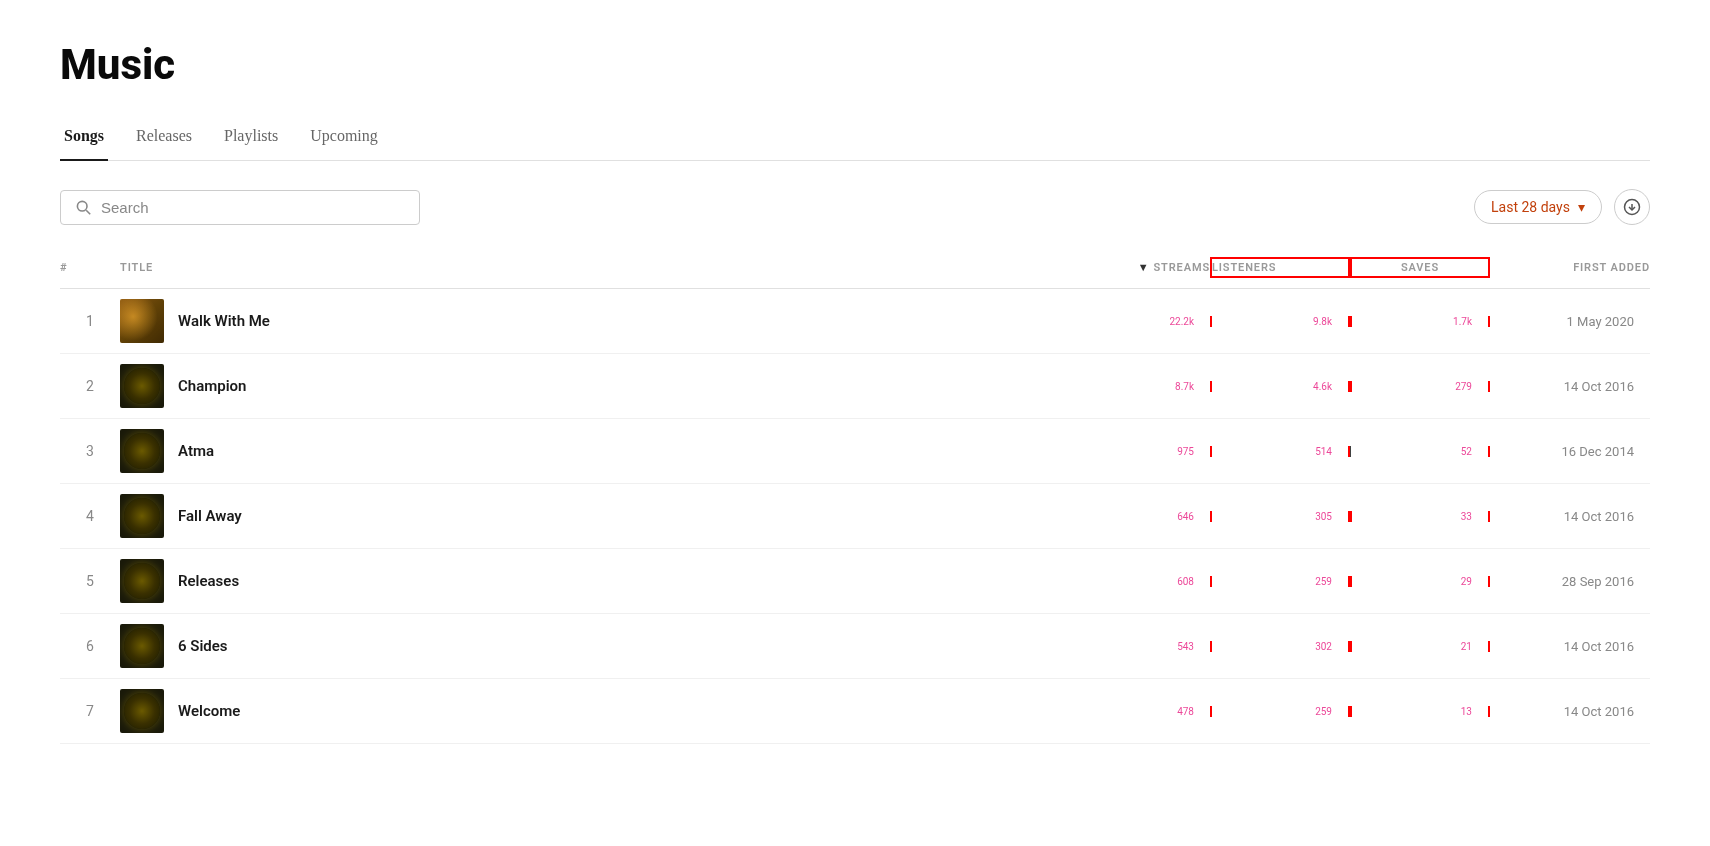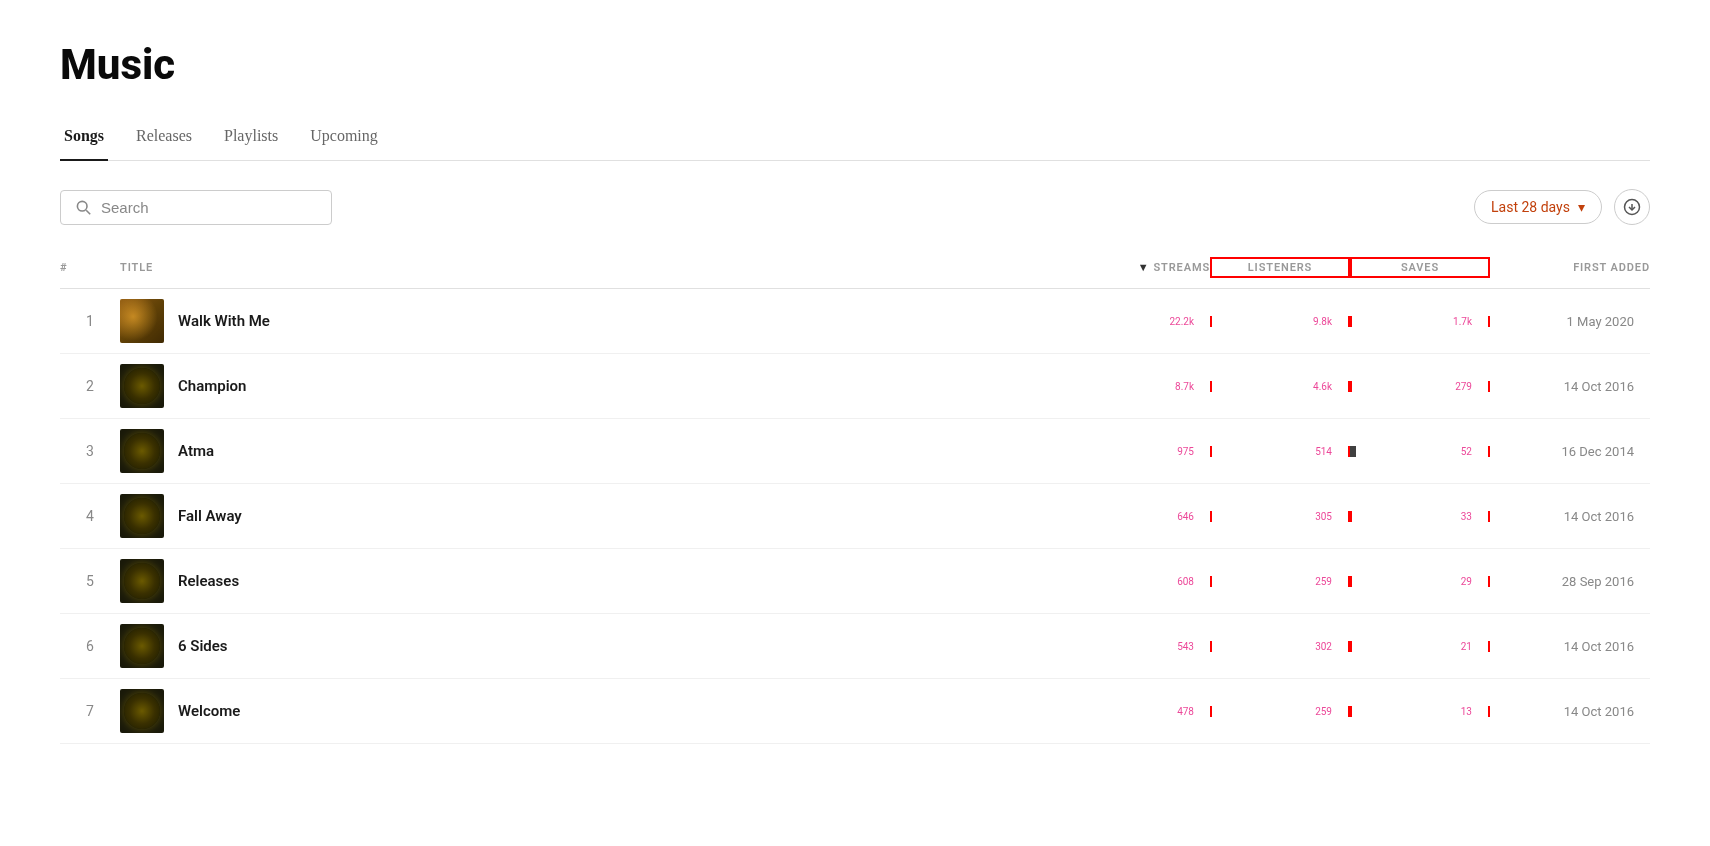--- a/index.html
+++ b/index.html
@@ -57,21 +57,21 @@
       justify-content: space-between;
       margin-bottom: 32px;
     }
 
     .search-box {
       display: flex;
       align-items: center;
       border: 1px solid #ccc;
       border-radius: 4px;
       padding: 8px 14px;
-      width: 272px;
+      width: 360px;
       gap: 10px;
     }
 
     .search-icon-svg {
       width: 16px;
       height: 16px;
       color: #888;
       flex-shrink: 0;
     }
 
@@ -267,21 +267,21 @@
   </div>
 
   <div class="table-container">
     <div class="table-header">
       <div class="col-header">#</div>
       <div class="col-header">TITLE</div>
       <div class="col-header streams">
         <span style="color:#333;">▼</span>
         <span>STREAMS</span>
       </div>
-      <div class="col-header right" style="border: 2px solid red; padding: 2px 16px; text-align:center;">LISTENERS</div>
+      <div class="col-header right" style="border: 2px solid red; padding: 2px 0; text-align:left;">LISTENERS</div>
       <div class="col-header right" style="border: 2px solid red; padding: 2px 8px; text-align:center;">SAVES</div>
       <div class="col-header right">FIRST ADDED</div>
     </div>
 
     <div class="table-row">
       <div class="row-num">1</div>
       <div class="song-cell">
         <div class="album-art album-art-1"></div>
         <span class="song-title">Walk With Me</span>
       </div>
@@ -304,21 +304,21 @@
     </div>
 
     <div class="table-row">
       <div class="row-num">3</div>
       <div class="song-cell">
         <div class="album-art album-art-dark"></div>
         <span class="song-title">Atma</span>
       </div>
       <div class="stat-cell">975</div>
       <div class="stat-cell" style="border-left: 2px solid red; border-right: 2px solid red;">514</div>
-      <div class="stat-cell" style="border-left: 6px solid #404040; border-right: 2px solid red;">52</div>
+      <div class="stat-cell" style="border-left: 1px solid #404040; border-right: 2px solid red;">52</div>
       <div class="stat-cell date">16 Dec 2014</div>
     </div>
 
     <div class="table-row">
       <div class="row-num">4</div>
       <div class="song-cell">
         <div class="album-art album-art-dark"></div>
         <span class="song-title">Fall Away</span>
       </div>
       <div class="stat-cell">646</div>

